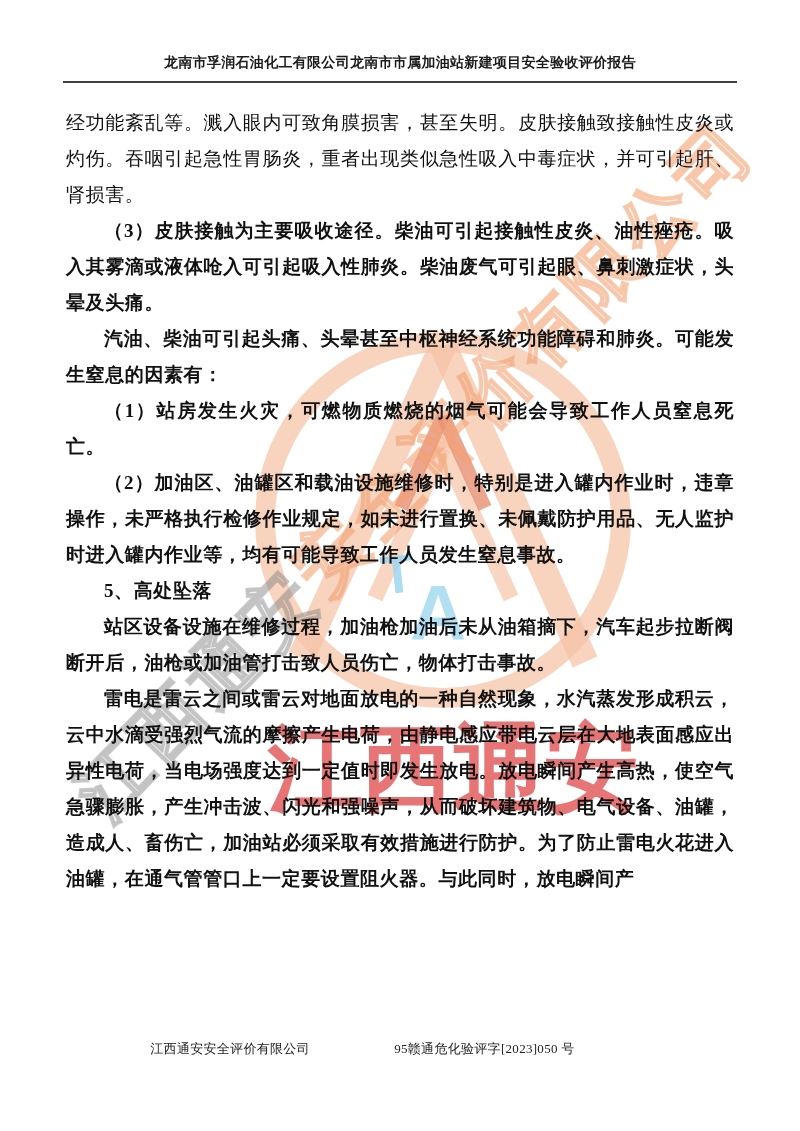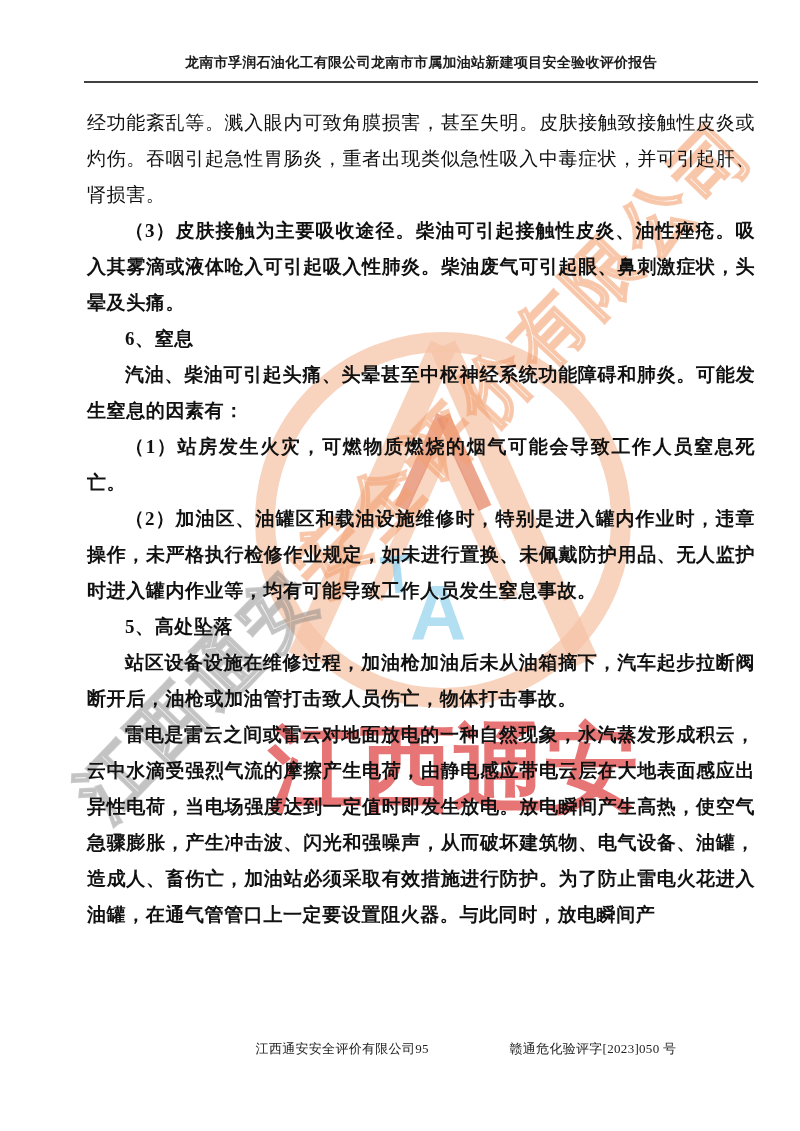--- a/index.html
+++ b/index.html
@@ -42,44 +42,44 @@
     -webkit-text-stroke:2px rgba(243,161,113,0.55);
   }
   .wm-wordmark{
     position:absolute;left:268px;top:706px;
     font-family:Liberation Sans, sans-serif;
     font-size:95px;font-weight:700;letter-spacing:-3px;
     color:#df4747;opacity:.75;white-space:nowrap;
   }
 
   
-  .content{position:absolute;inset:0;z-index:1;margin-left:21px;}
+  .content{position:absolute;inset:0;z-index:1;}
   .header{
     position:absolute;top:54px;left:63px;width:674px;
     text-align:center;
     font-size:14px;font-weight:600;letter-spacing:.3px;color:#1c1c1c;
     padding-bottom:9px;
     border-bottom:2px solid #404040;
   }
   .body-text{
     position:absolute;top:105px;left:66px;width:668px;
     font-size:19px;line-height:36px;letter-spacing:.6px;
     color:#111;
     text-align:justify;
   }
   .body-text p{margin:0;padding:0;}
   .body-text p.indent{text-indent:2em;font-weight:bold;}
   .footer{
     position:absolute;top:1040px;left:66px;width:670px;
     display:flex;align-items:baseline;
     font-size:13px;color:#222;letter-spacing:.3px;
   }
-  .footer .f-left{flex:1;text-align:right;}
+  .footer .f-left{flex:1;text-align:center;}
   .footer .f-center{text-align:center;}
-  .footer .f-right{flex:1;text-align:center;}
+  .footer .f-right{flex:1;text-align:left;}
 </style>
 </head>
 <body>
 
 <div class="page">
 
   <div class="wm-layer">
 
     <svg class="wm-logo" viewBox="0 0 400 400" xmlns="http://www.w3.org/2000/svg">
       <circle cx="200" cy="200" r="178" fill="none" stroke="#f3b591" stroke-width="20" opacity="0.75"></circle>
@@ -114,21 +114,20 @@
 
   <div class="content">
 
     <div class="header">
       <span>龙南市孚润石油化工有限公司龙南市市属加油站新建项目安全验收评价报告</span>
     </div>
 
     <div class="body-text">
         <p class="">经功能紊乱等。溅入眼内可致角膜损害，甚至失明。皮肤接触致接触性皮炎或灼伤。吞咽引起急性胃肠炎，重者出现类似急性吸入中毒症状，并可引起肝、肾损害。</p>
         <p class="indent">（3）皮肤接触为主要吸收途径。柴油可引起接触性皮炎、油性痤疮。吸入其雾滴或液体呛入可引起吸入性肺炎。柴油废气可引起眼、鼻刺激症状，头晕及头痛。</p>
-        <p class="indent">6、窒息</p>
         <p class="indent">汽油、柴油可引起头痛、头晕甚至中枢神经系统功能障碍和肺炎。可能发生窒息的因素有：</p>
         <p class="indent">（1）站房发生火灾，可燃物质燃烧的烟气可能会导致工作人员窒息死亡。</p>
         <p class="indent">（2）加油区、油罐区和载油设施维修时，特别是进入罐内作业时，违章操作，未严格执行检修作业规定，如未进行置换、未佩戴防护用品、无人监护时进入罐内作业等，均有可能导致工作人员发生窒息事故。</p>
         <p class="indent">5、高处坠落</p>
         <p class="indent">站区设备设施在维修过程，加油枪加油后未从油箱摘下，汽车起步拉断阀断开后，油枪或加油管打击致人员伤亡，物体打击事故。</p>
         <p class="indent">雷电是雷云之间或雷云对地面放电的一种自然现象，水汽蒸发形成积云，云中水滴受强烈气流的摩擦产生电荷，由静电感应带电云层在大地表面感应出异性电荷，当电场强度达到一定值时即发生放电。放电瞬间产生高热，使空气急骤膨胀，产生冲击波、闪光和强噪声，从而破坏建筑物、电气设备、油罐，造成人、畜伤亡，加油站必须采取有效措施进行防护。为了防止雷电火花进入油罐，在通气管管口上一定要设置阻火器。与此同时，放电瞬间产</p>
       </div>
 
     <div class="footer">
       <span class="f-left">江西通安安全评价有限公司</span>

